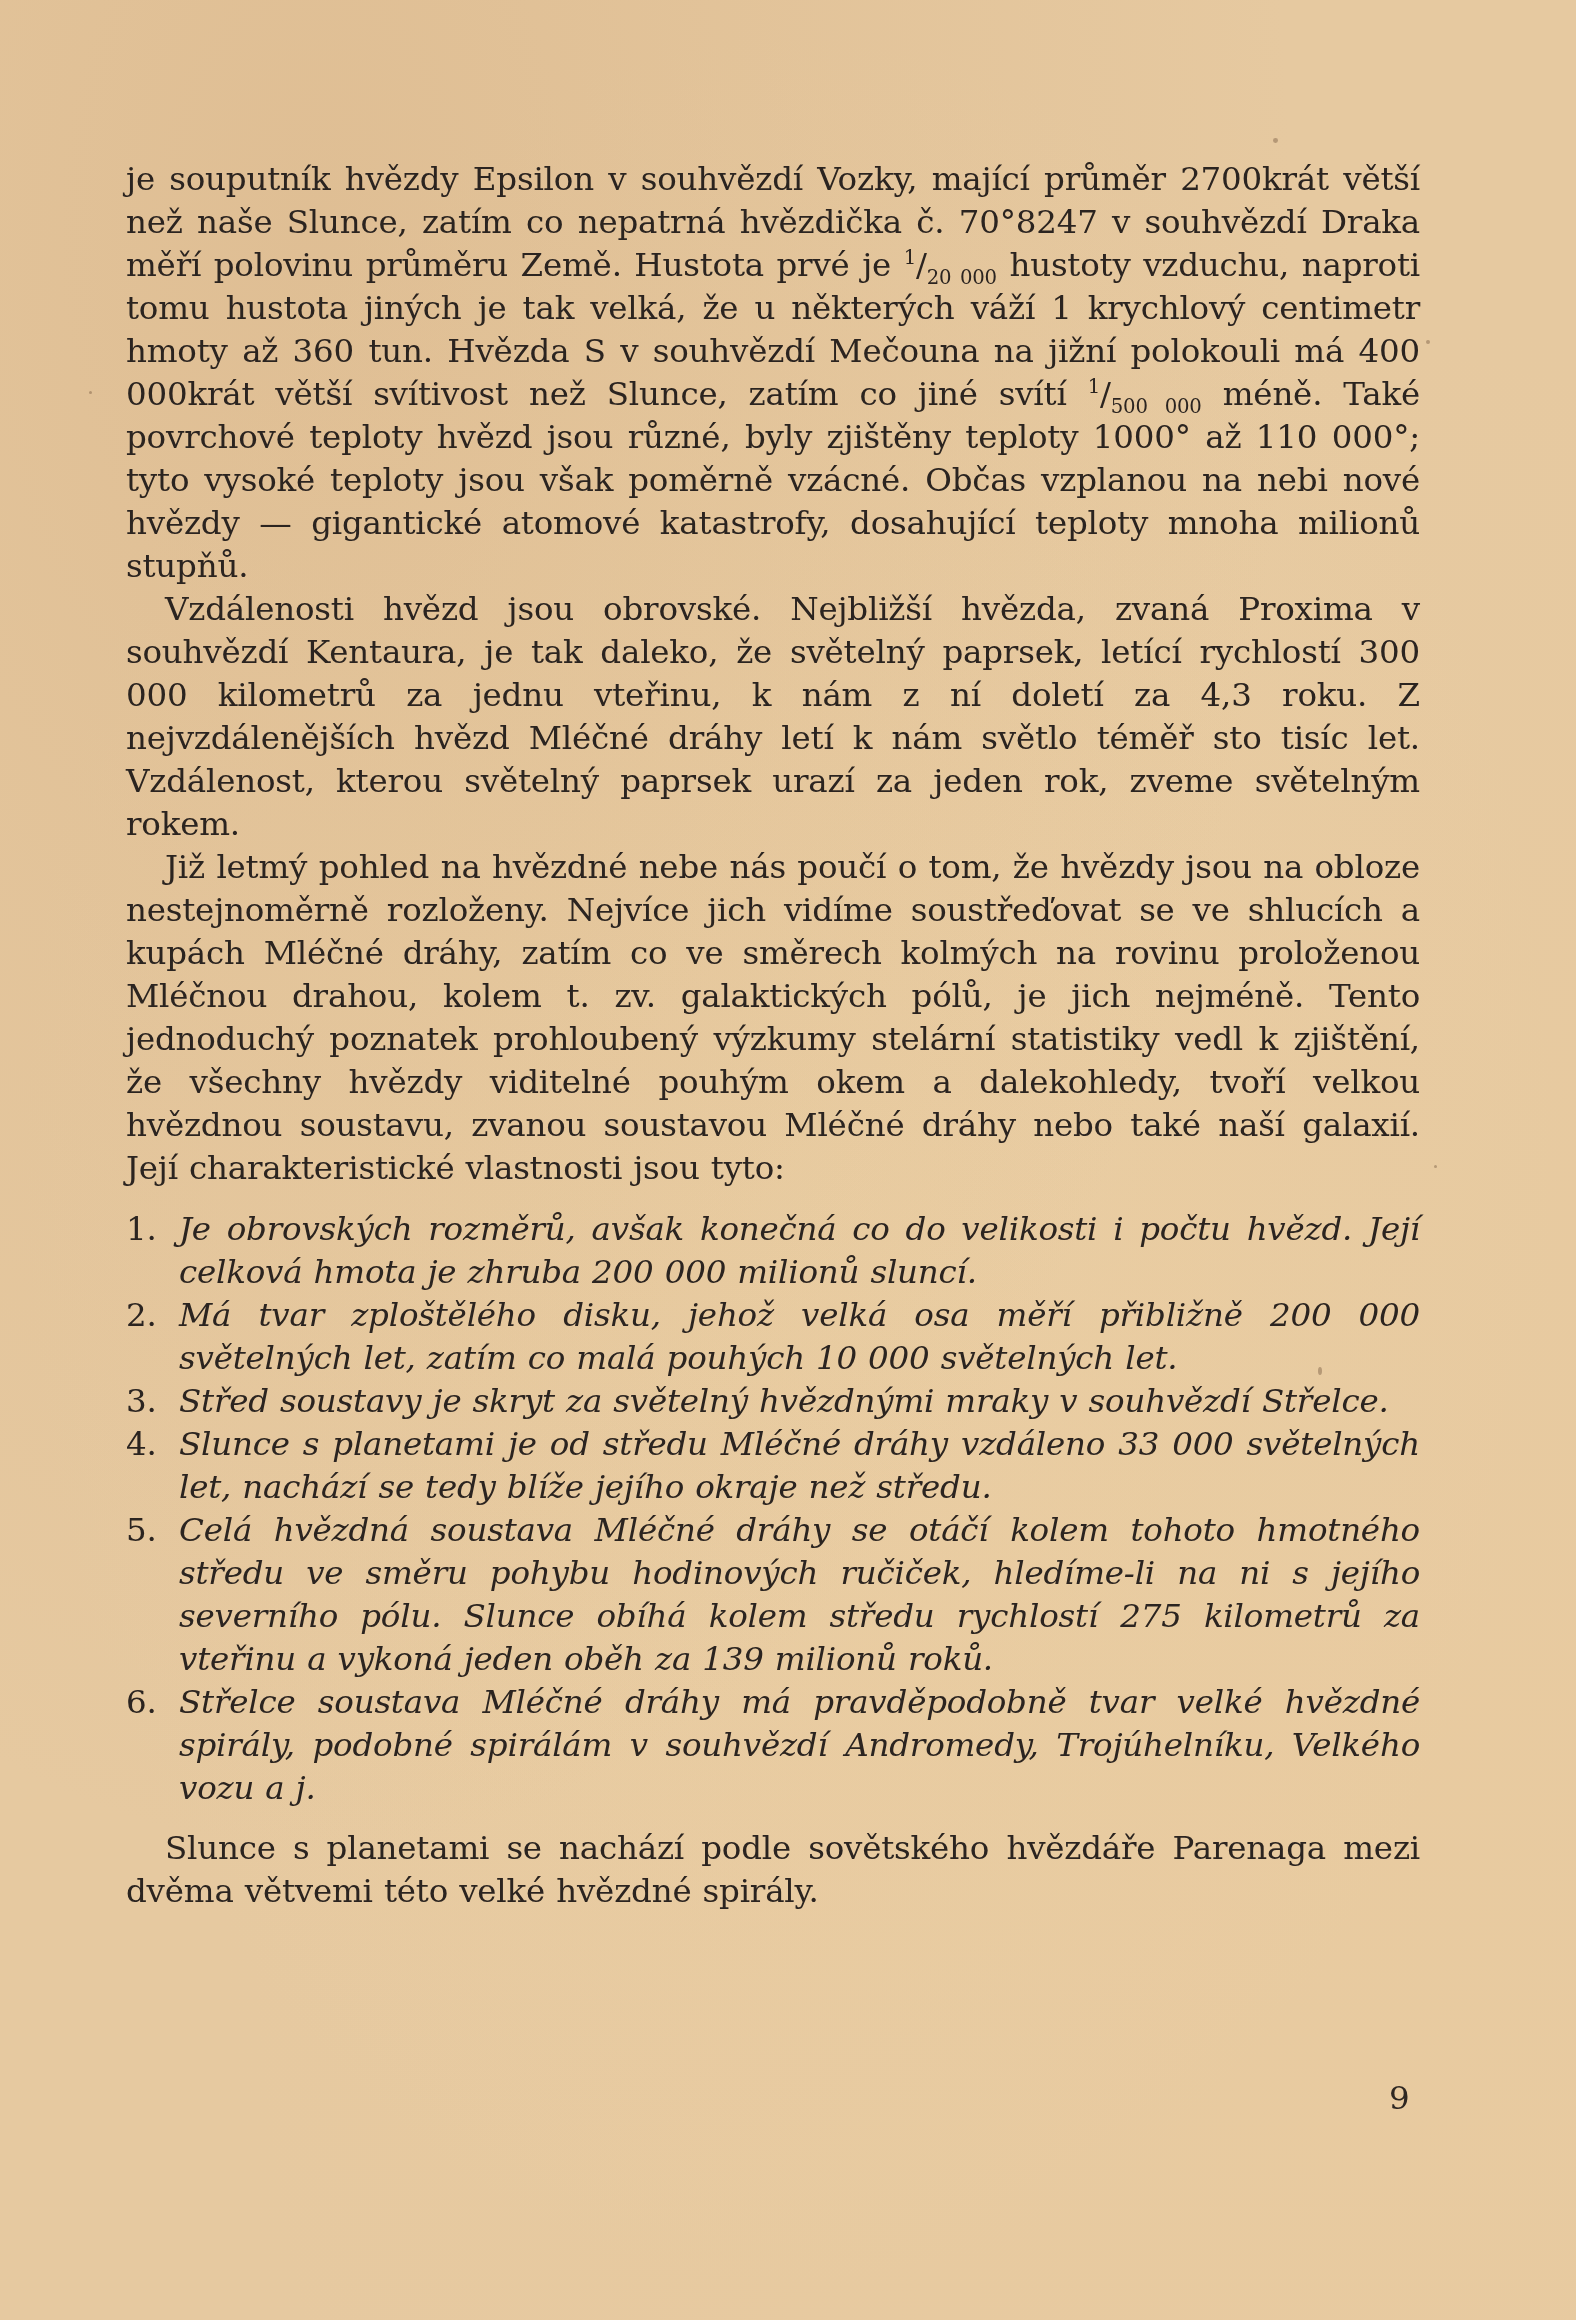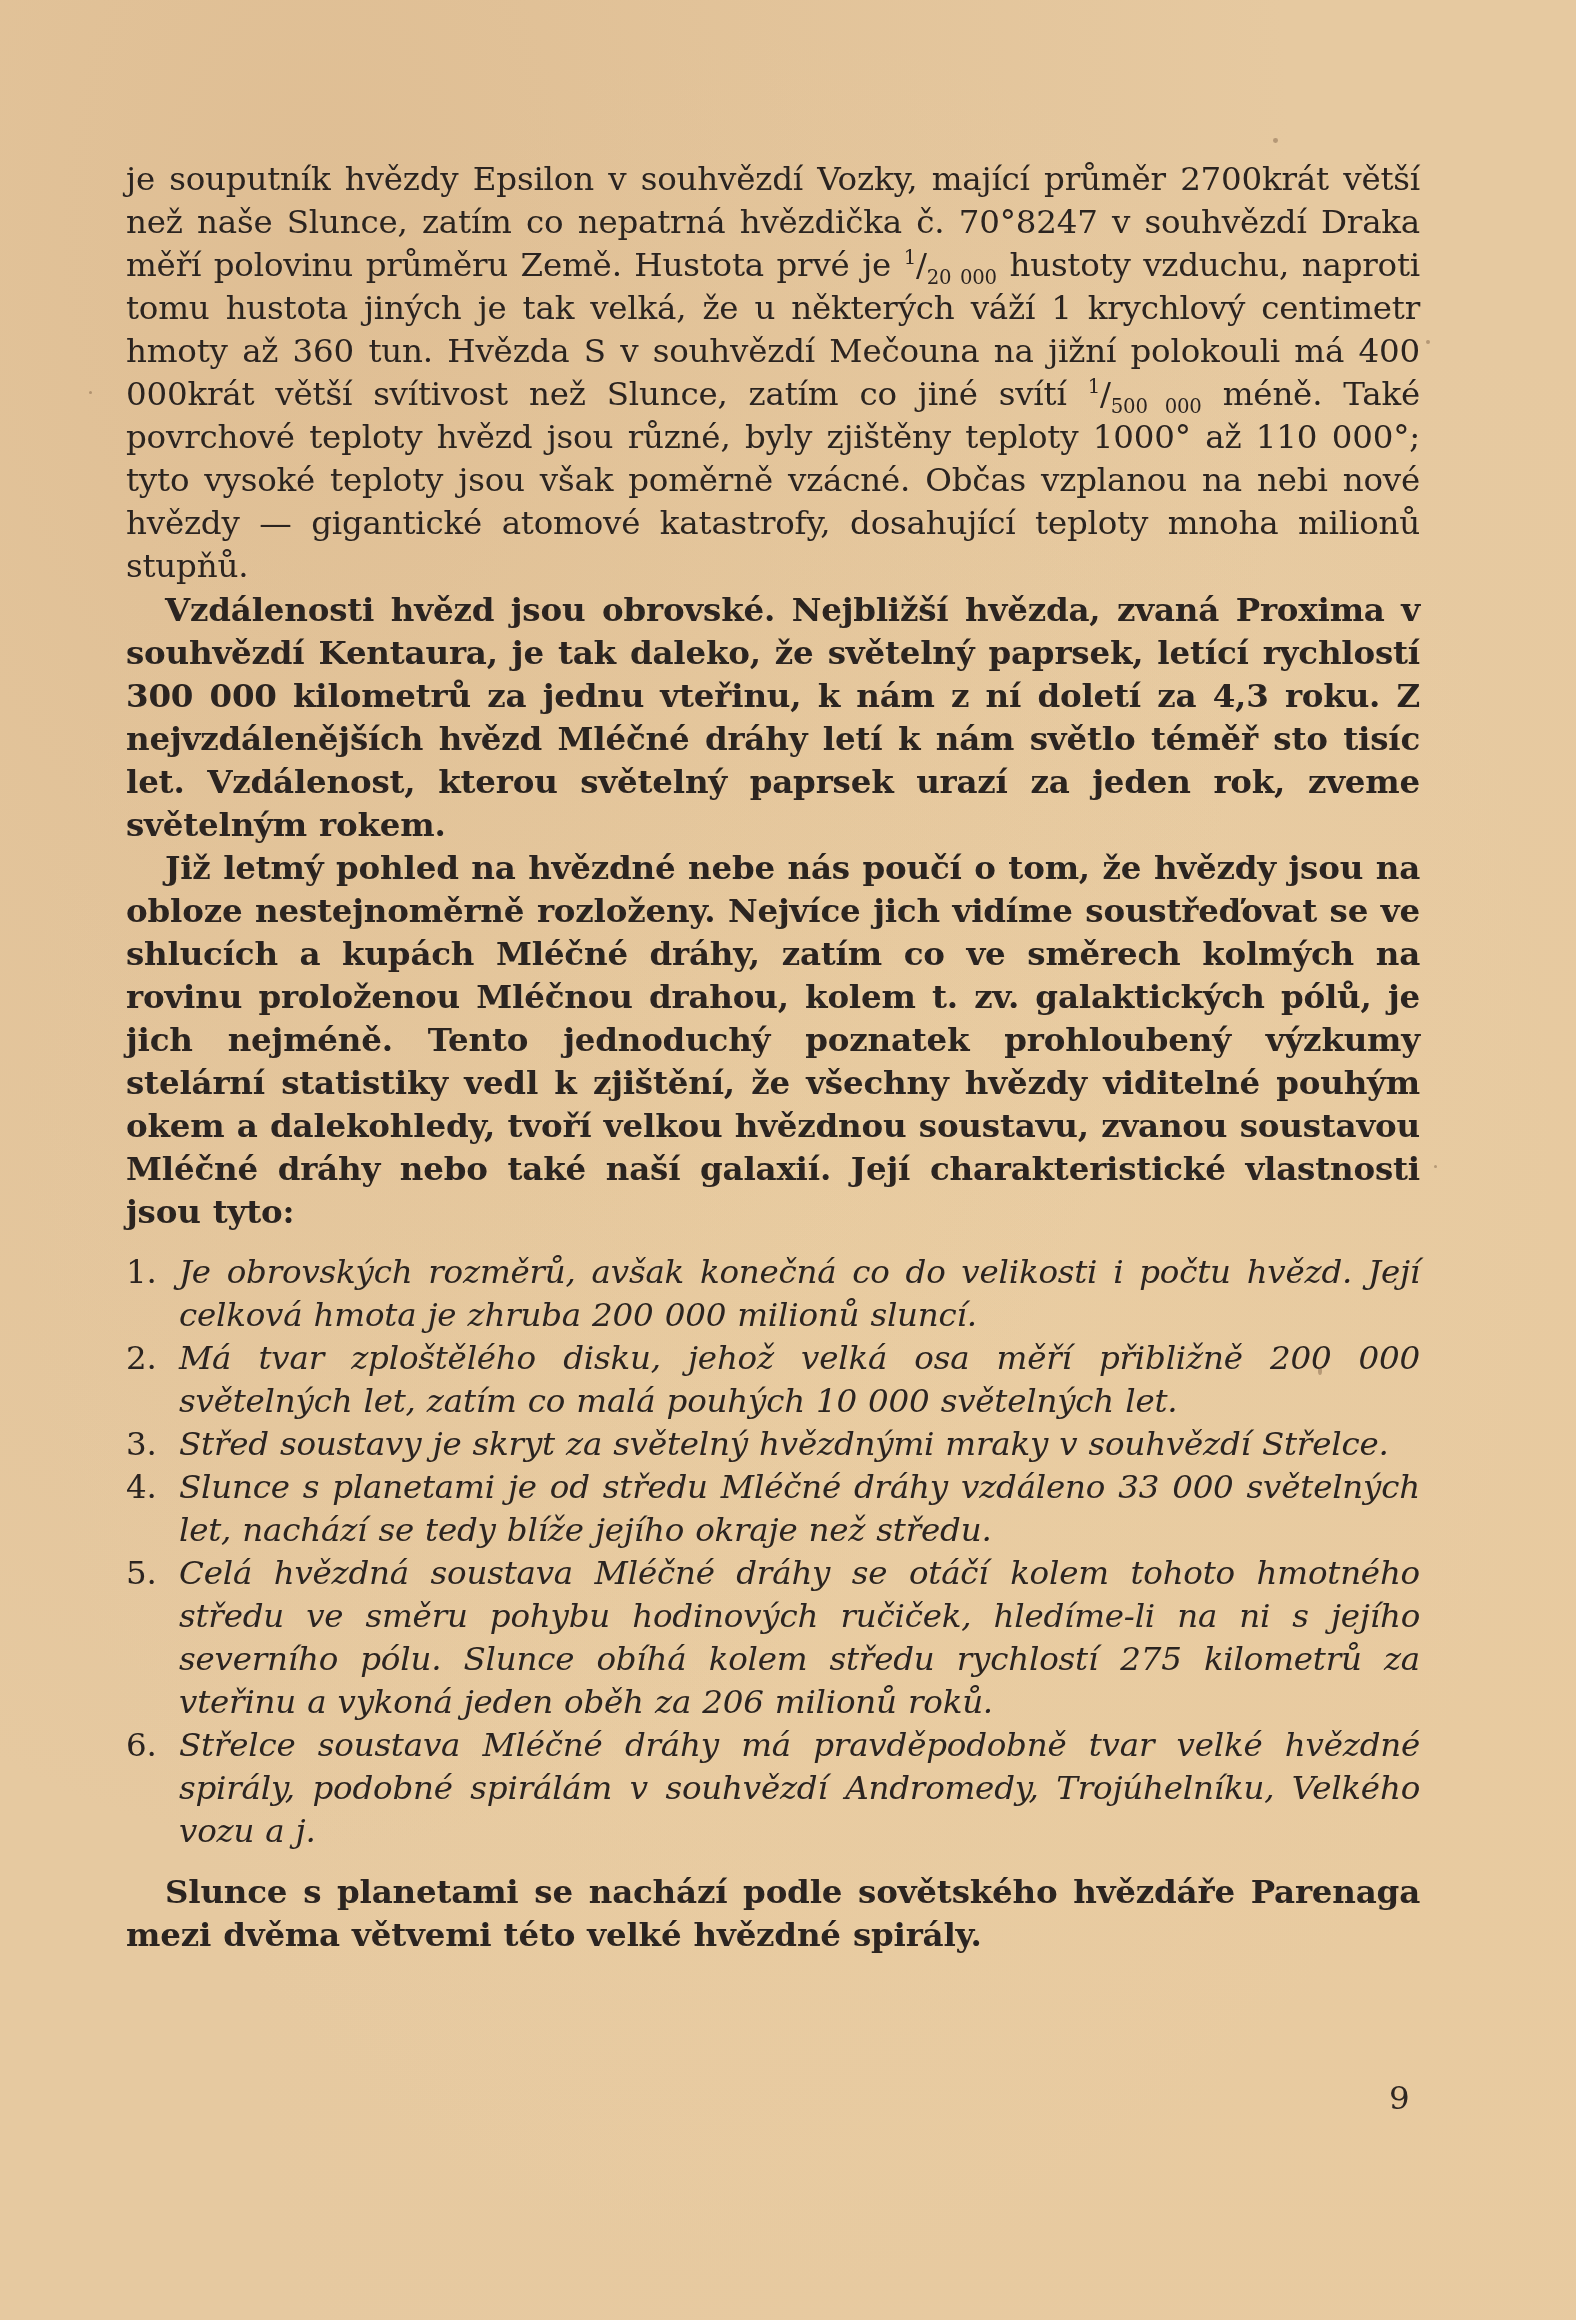--- a/index.html
+++ b/index.html
@@ -32,21 +32,20 @@
       letter-spacing: -0.2px;
       word-spacing: 1px;
     }
     .para {
       margin: 0;
       text-align: justify;
       hyphens: manual;
     }
     .para.indent {
       text-indent: 39px;
-      font-weight: bold;
     }
     .para.noindent {
       text-indent: 0;
     }
     .frac sup, .frac sub {
       font-size: 19.7px;
       line-height: 0;
     }
     .list {
       margin: 17.7px 0 0 0;
@@ -111,21 +110,21 @@
     <li class="list-item">
       <span class="list-num">3.</span>
       <span class="list-text">Střed soustavy je skryt za světelný hvězdnými mraky v souhvězdí Střelce.</span>
     </li>
     <li class="list-item">
       <span class="list-num">4.</span>
       <span class="list-text">Slunce s planetami je od středu Mléčné dráhy vzdáleno 33 000 světelných let, nachází se tedy blíže jejího okraje než středu.</span>
     </li>
     <li class="list-item">
       <span class="list-num">5.</span>
-      <span class="list-text">Celá hvězdná soustava Mléčné dráhy se otáčí kolem tohoto hmotného středu ve směru pohybu hodinových ručiček, hledíme-li na ni s jejího severního pólu. Slunce obíhá kolem středu rychlostí 275 kilometrů za vteřinu a vykoná jeden oběh za 206 milionů roků.</span>
+      <span class="list-text">Celá hvězdná soustava Mléčné dráhy se otáčí kolem tohoto hmotného středu ve směru pohybu hodinových ručiček, hledíme-li na ni s jejího severního pólu. Slunce obíhá kolem středu rychlostí 275 kilometrů za vteřinu a vykoná jeden oběh za 139 milionů roků.</span>
     </li>
     <li class="list-item">
       <span class="list-num">6.</span>
       <span class="list-text">Střelce soustava Mléčné dráhy má pravděpodobně tvar velké hvězdné spirály, podobné spirálám v souhvězdí Andromedy, Trojúhelníku, Velkého vozu a j.</span>
     </li>
   </ol>
 
   <p class="para indent closing">
     <span>Slunce s planetami se nachází podle sovětského hvězdáře Parenaga mezi dvěma větvemi této velké hvězdné spirály.</span>
   </p>

